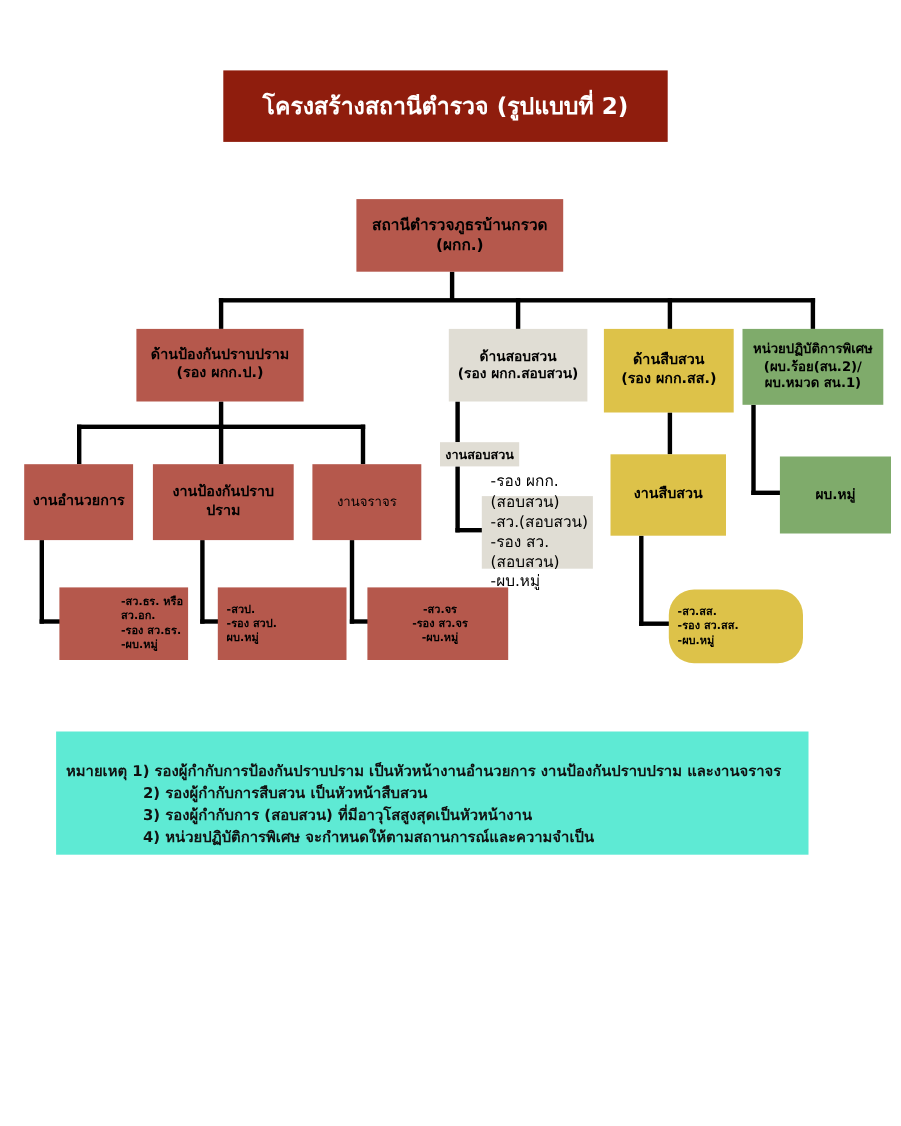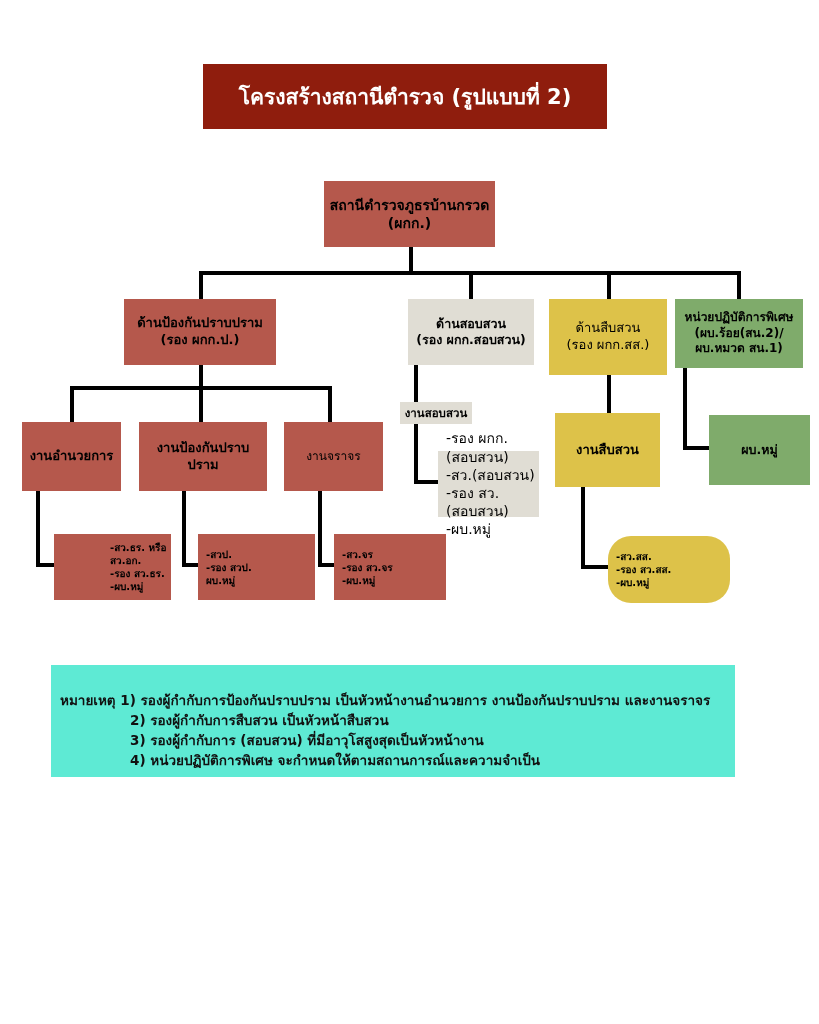--- a/index.html
+++ b/index.html
@@ -140,42 +140,42 @@
   <div class="line" style="left:414px; top:480px; width:28px; height:4px;"></div>
 
   <div class="line" style="left:607px; top:375px; width:4px; height:38px;"></div>
 
   <div class="line" style="left:581px; top:487px; width:4px; height:82px;"></div>
   <div class="line" style="left:581px; top:565px; width:31px; height:4px;"></div>
 
   <div class="line" style="left:683px; top:368px; width:4px; height:82px;"></div>
   <div class="line" style="left:683px; top:446px; width:28px; height:4px;"></div>
 
-  <div class="node c-red" style="left:324px; top:181px; width:171px; height:66px; font-size:14px; font-weight:bold;">
+  <div class="node c-red" style="left:324px; top:181px; width:188px; height:66px; font-size:14px; font-weight:bold;">
     <span class="lines">
       <span class="l">สถานีตำรวจภูธรบ้านกรวด</span>
       <span class="l">(ผกก.)</span>
     </span>
   </div>
 
   <div class="node c-red" style="left:124px; top:299px; width:152px; height:66px; font-size:13px; font-weight:bold;">
     <span class="lines">
       <span class="l">ด้านป้องกันปราบปราม</span>
       <span class="l">(รอง ผกก.ป.)</span>
     </span>
   </div>
 
   <div class="node c-gray" style="left:408px; top:299px; width:126px; height:66px; font-size:12.5px; font-weight:bold;">
     <span class="lines">
       <span class="l">ด้านสอบสวน</span>
       <span class="l">(รอง ผกก.สอบสวน)</span>
     </span>
   </div>
 
-  <div class="node c-yellow" style="left:549px; top:299px; width:118px; height:76px; font-size:13px; font-weight:normal;">
+  <div class="node c-yellow" style="left:549px; top:299px; width:118px; height:76px; font-size:13px; font-weight:bold;">
     <span class="lines">
       <span class="l">ด้านสืบสวน</span>
       <span class="l">(รอง ผกก.สส.)</span>
     </span>
   </div>
 
   <div class="node c-green" style="left:675px; top:299px; width:128px; height:69px; font-size:12px; font-weight:bold;">
     <span class="lines">
       <span class="l">หน่วยปฏิบัติการพิเศษ</span>
       <span class="l">(ผบ.ร้อย(สน.2)/</span>
@@ -228,21 +228,21 @@
   </div>
 
   <div class="node c-red detail" style="left:198px; top:534px; width:117px; height:66px; font-size:10px; font-weight:bold;">
     <span class="lines">
       <span class="l">-สวป.</span>
       <span class="l">-รอง สวป.</span>
       <span class="l">ผบ.หมู่</span>
     </span>
   </div>
 
-  <div class="node c-red detail" style="left:334px; top:534px; width:112px; height:66px; font-size:10px; font-weight:bold;">
+  <div class="node c-red detail" style="left:334px; top:534px; width:128px; height:66px; font-size:10px; font-weight:bold;text-align:center;">
     <span class="lines">
       <span class="l">-สว.จร</span>
       <span class="l">-รอง สว.จร</span>
       <span class="l">-ผบ.หมู่</span>
     </span>
   </div>
 
   <div class="node c-gray detail" style="left:438px; top:451px; width:101px; height:66px; font-size:14px; font-weight:normal;">
     <span class="lines">
       <span class="l">-รอง ผกก.(สอบสวน)</span>

